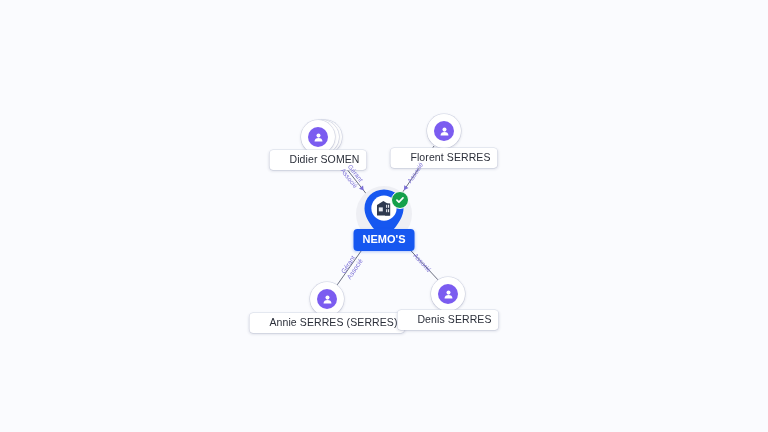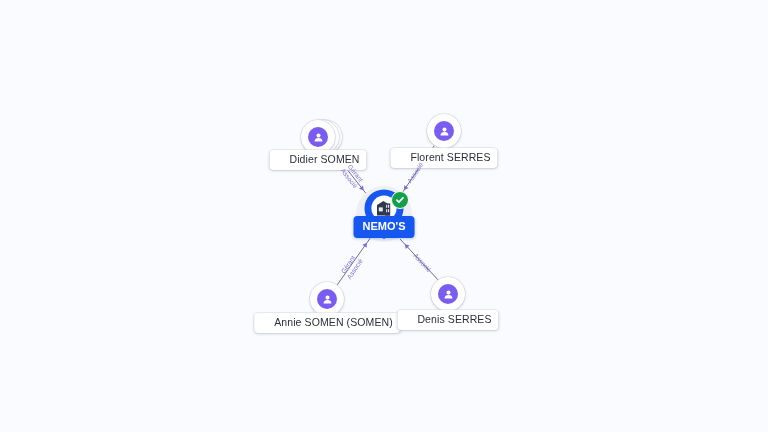--- a/index.html
+++ b/index.html
@@ -193,21 +193,21 @@
           <div class="avatar-card s0">
             <div class="avatar-disc" style="background: rgb(123, 92, 240);">
               <svg viewBox="0 0 20 20" width="13" height="13">
                 <circle cx="10" cy="7.1" r="3.1" fill="#ffffff"></circle>
                 <path d="M3.9 16.2 C3.9 12.6 6.6 10.9 10 10.9 C13.4 10.9 16.1 12.6 16.1 16.2 Z" fill="#ffffff"></path>
               </svg>
             </div>
           </div>
         </div>
       </div>
-      <div class="node-label" style="left: 327px; top: 313px;">Annie SOMEN (SOMEN)</div>
+      <div class="node-label" style="left: 327px; top: 313px;">Annie SERRES (SERRES)</div>
       <div class="person-node" style="left: 448px; top: 294px;">
         <div class="avatar-stack">
           <div class="avatar-card s0">
             <div class="avatar-disc" style="background: rgb(123, 92, 240);">
               <svg viewBox="0 0 20 20" width="13" height="13">
                 <circle cx="10" cy="7.1" r="3.1" fill="#ffffff"></circle>
                 <path d="M3.9 16.2 C3.9 12.6 6.6 10.9 10 10.9 C13.4 10.9 16.1 12.6 16.1 16.2 Z" fill="#ffffff"></path>
               </svg>
             </div>
           </div>
@@ -251,16 +251,16 @@
         </g>
       </svg>
     </div>
 
     <div class="verified-badge">
       <svg viewBox="0 0 12 12" width="10" height="10">
         <path d="M2.3 6.2 L4.7 8.5 L9.6 3.4" fill="none" stroke="#ffffff" stroke-width="2" stroke-linecap="round" stroke-linejoin="round"></path>
       </svg>
     </div>
 
-    <div id="company-label" style="left: 0px; top: 2px; background: rgb(22, 87, 240); color: rgb(255, 255, 255);">NEMO'S</div>
+    <div id="company-label" style="left: 0px; top: 15px; background: rgb(22, 87, 240); color: rgb(255, 255, 255);">NEMO'S</div>
   </div>
 
 </div>
 
 </body></html>

